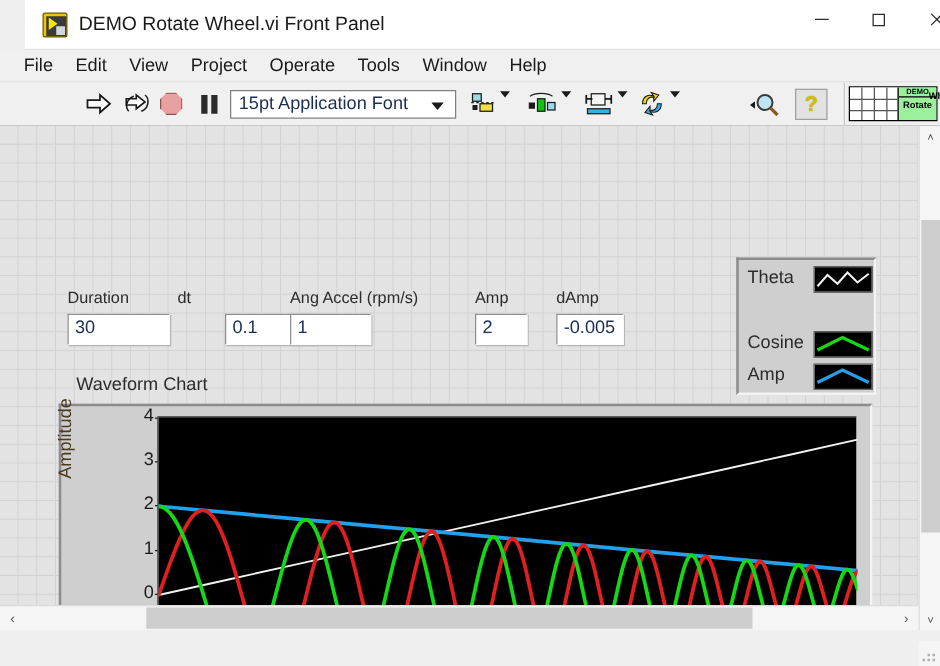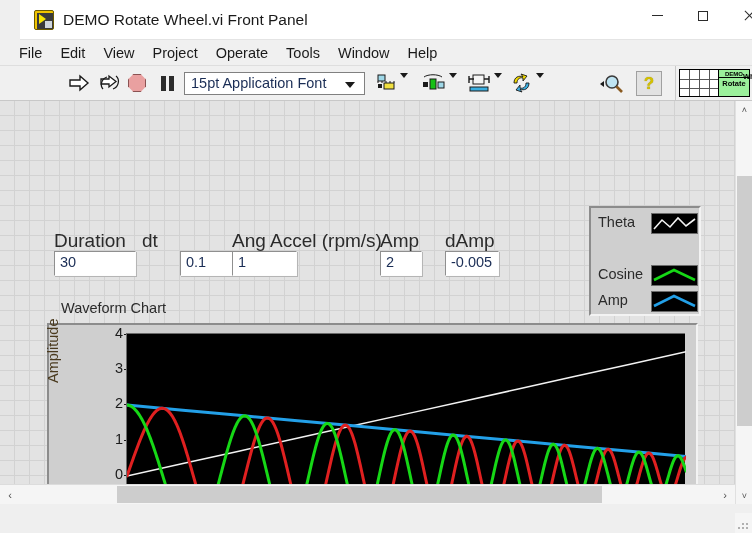--- a/index.html
+++ b/index.html
@@ -179,21 +179,21 @@
       linear-gradient(to right, #d2d2d2 1px, transparent 1px),
       linear-gradient(to bottom, #d2d2d2 1px, transparent 1px);
     background-size:15px 15px;
     background-position:-1px -1px;
     overflow:hidden;
   }
 
   
   .ctrl { position:absolute; }
   .ctrl-label {
-    position:absolute; left:0; top:0; font-size:19px; color:#2b2b2b;
+    position:absolute; left:0; top:0; font-size:13px; color:#2b2b2b;
     white-space:nowrap;
   }
   .ctrl-box {
     position:absolute; left:0; top:21px; height:25px;
     background:#fff;
     border-top:1px solid #8f8f8f; border-left:1px solid #8f8f8f;
     border-right:1px solid #fdfdfd; border-bottom:1px solid #fdfdfd;
     box-shadow:1px 1px 0 #b5b5b5;
   }
   .ctrl-box .val {

